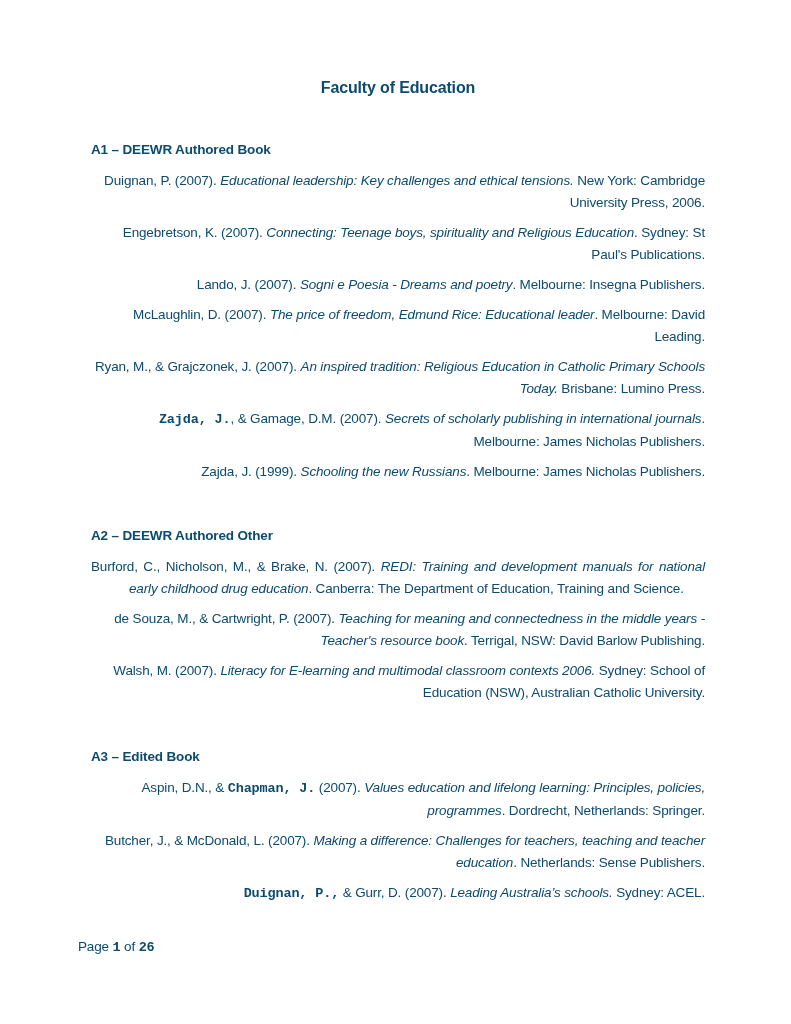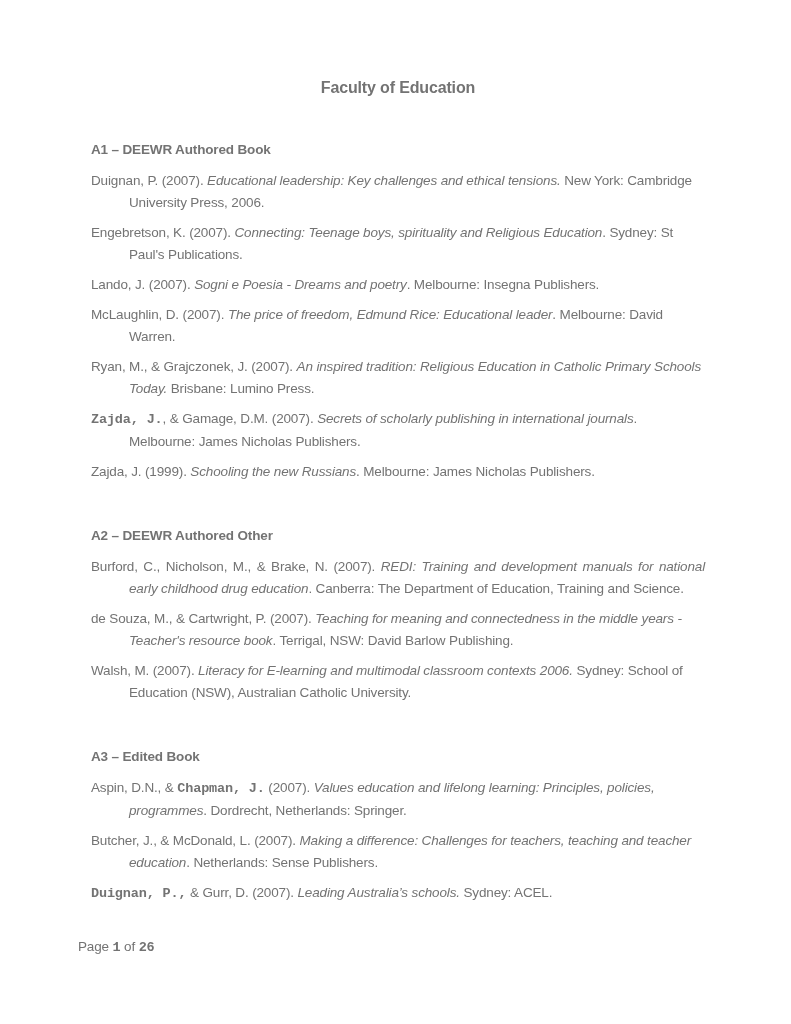--- a/index.html
+++ b/index.html
@@ -11,21 +11,21 @@
     position: relative;
     width: 791px;
     height: 1024px;
     background: #ffffff;
     box-sizing: border-box;
     padding: 76px 86px 0 91px;
     overflow: hidden;
     font-family: "Liberation Sans", sans-serif;
     font-size: 13.5px;
     letter-spacing: -0.15px;
-    color: #737373;
+    color: #0c4a6e;
   }
   .title-block {
     text-align: center;
   }
   .title-line {
     margin: 0;
     font-size: 16px;
     font-weight: bold;
     line-height: 23px;
   }
@@ -39,20 +39,21 @@
     margin: 0 0 9px 0;
     font-size: 13.5px;
     font-weight: bold;
     line-height: 22px;
   }
   .reference {
     margin: 0 0 8px 0;
     line-height: 22px;
     padding-left: 38px;
     text-indent: -38px;
+    text-align: right;
   }
   .reference.justify {
     text-align: justify;
   }
   .seg-n { font-style: normal; font-weight: normal; }
   .seg-i { font-style: italic; }
   .seg-b { font-weight: bold; font-family: Liberation Mono, monospace; }
   .page-footer {
     position: absolute;
     left: 78px;
@@ -68,21 +69,21 @@
   <header class="title-block">
     <p class="title-line">Faculty of Education</p>
   </header>
 
   <main id="sections">
       <section class="section">
         <h2 class="section-heading">A1 – DEEWR Authored Book</h2>
         <p class="reference"><span class="seg-n">Duignan, P. (2007). </span><span class="seg-i">Educational leadership: Key challenges and ethical tensions.</span><span class="seg-n"> New York:  Cambridge University Press, 2006.</span></p>
         <p class="reference"><span class="seg-n">Engebretson, K. (2007). </span><span class="seg-i">Connecting: Teenage boys, spirituality and Religious Education</span><span class="seg-n">. Sydney: St Paul's Publications.</span></p>
         <p class="reference"><span class="seg-n">Lando, J. (2007).  </span><span class="seg-i">Sogni e Poesia - Dreams and poetry</span><span class="seg-n">.  Melbourne: Insegna Publishers.</span></p>
-        <p class="reference"><span class="seg-n">McLaughlin, D. (2007). </span><span class="seg-i">The price of freedom, Edmund Rice: Educational leader</span><span class="seg-n">.  Melbourne: David Warren.</span></p>
+        <p class="reference"><span class="seg-n">McLaughlin, D. (2007). </span><span class="seg-i">The price of freedom, Edmund Rice: Educational leader</span><span class="seg-n">.  Melbourne: David Leading.</span></p>
         <p class="reference"><span class="seg-n">Ryan, M., &amp; Grajczonek, J. (2007). </span><span class="seg-i">An inspired tradition: Religious Education in Catholic Primary Schools Today.</span><span class="seg-n">  Brisbane: Lumino Press.</span></p>
         <p class="reference"><span class="seg-b">Zajda, J.</span><span class="seg-n">, &amp; Gamage, D.M. (2007). </span><span class="seg-i">Secrets of scholarly publishing in international journals</span><span class="seg-n">. Melbourne: James Nicholas Publishers.</span></p>
         <p class="reference"><span class="seg-n">Zajda, J. (1999). </span><span class="seg-i">Schooling the new Russians</span><span class="seg-n">. Melbourne: James Nicholas Publishers.</span></p>
       </section>
       <section class="section">
         <h2 class="section-heading">A2 – DEEWR Authored Other</h2>
         <p class="reference justify"><span class="seg-n">Burford, C., Nicholson, M., &amp; Brake, N. (2007). </span><span class="seg-i">REDI: Training and development manuals for national early childhood drug education</span><span class="seg-n">. Canberra: The Department of Education, Training and Science.</span></p>
         <p class="reference"><span class="seg-n">de Souza, M., &amp; Cartwright, P. (2007). </span><span class="seg-i">Teaching for meaning and connectedness in the middle years - Teacher's resource book</span><span class="seg-n">.  Terrigal, NSW: David Barlow Publishing.</span></p>
         <p class="reference"><span class="seg-n">Walsh, M. (2007). </span><span class="seg-i">Literacy for E-learning and multimodal classroom contexts 2006.</span><span class="seg-n"> Sydney: School of Education (NSW), Australian Catholic University.</span></p>
       </section>

